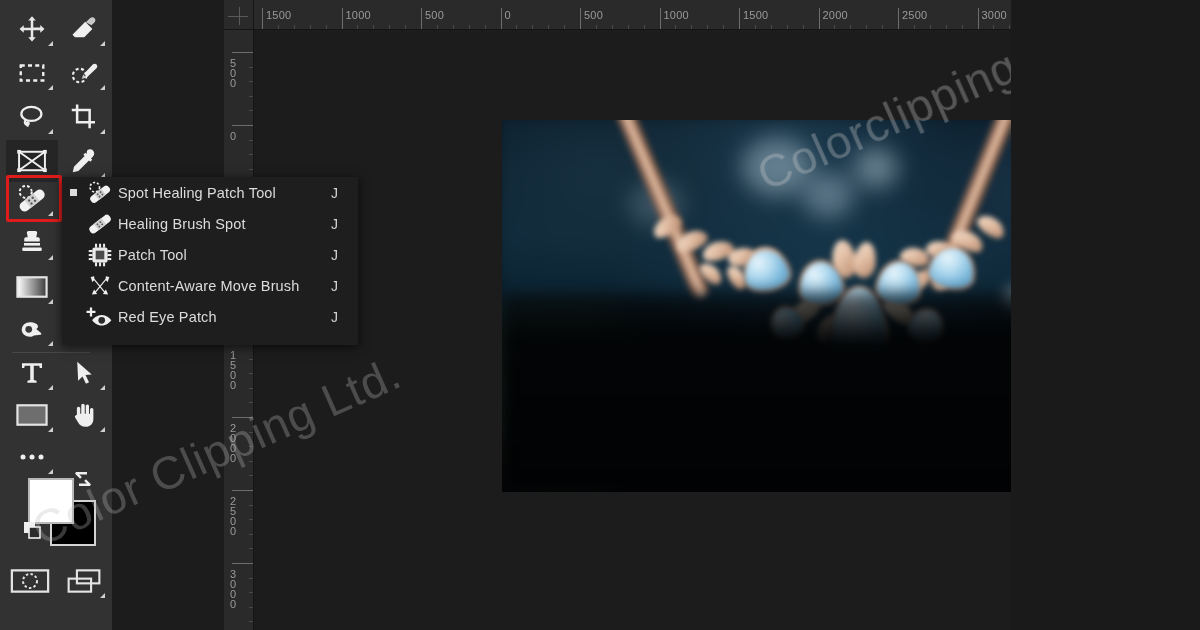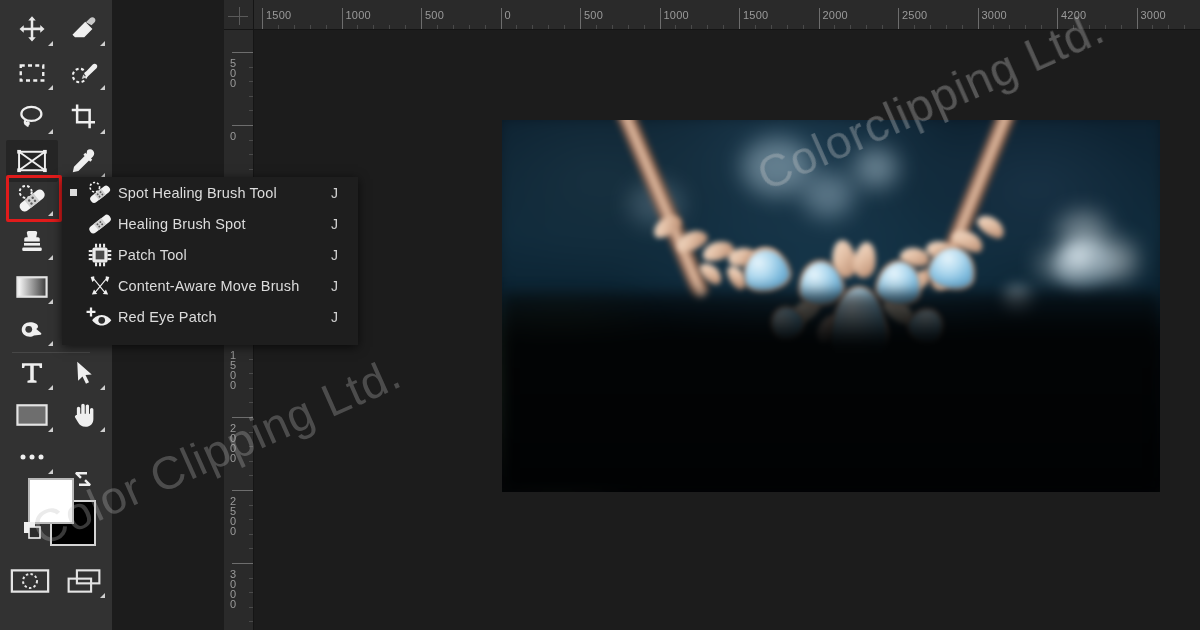--- a/index.html
+++ b/index.html
@@ -3,21 +3,21 @@
 <meta charset="utf-8">
 <style>
   * { margin:0; padding:0; box-sizing:border-box; }
   html,body { width:1200px; height:630px; overflow:hidden; }
   body {
     background:#1a1a1a;
     font-family:"Liberation Sans", sans-serif;
     position:relative;
     -webkit-font-smoothing:antialiased;
   }
-  #app { position:absolute; inset:0; width:1200px; height:630px; overflow:hidden; }
+  #app { position:absolute; inset:0; width:1011px; height:630px; overflow:hidden; }
 
   
   .workspace {
     position:absolute; left:112px; top:0; right:0; bottom:0;
     background:#1c1c1c;
   }
 
   
   .ruler-corner {
     position:absolute; left:112px; top:0; width:30px; height:30px;
@@ -624,21 +624,21 @@
           <g transform="rotate(-38 13 13)">
             <rect x="2.5" y="9.6" width="21" height="7.2" rx="3.3" fill="#f2f2f2"></rect>
             <rect x="8.8" y="9.6" width="8.2" height="7.2" fill="#d0d0d0"></rect>
             <circle cx="11.2" cy="11.9" r=".9" fill="#5b5b5b"></circle>
               <circle cx="14.5" cy="11.9" r=".9" fill="#5b5b5b"></circle>
             <circle cx="11.2" cy="14.6" r=".9" fill="#5b5b5b"></circle>
               <circle cx="14.5" cy="14.6" r=".9" fill="#5b5b5b"></circle>
           </g>
         </svg>
       </span>
-      <span class="flyout-label">Spot Healing Brush Tool</span>
+      <span class="flyout-label">Spot Healing Patch Tool</span>
       <span class="flyout-key">J</span>
     </div>
 
     <div class="flyout-row">
       <span class="flyout-bullet"></span>
       <span class="flyout-icon">
         <svg width="28" height="26" viewBox="0 0 26 24">
           <g transform="rotate(-38 13 12)">
             <rect x="1.5" y="8.4" width="23" height="7.4" rx="3.5" fill="#f2f2f2"></rect>
             <rect x="8.4" y="8.4" width="9" height="7.4" fill="#d0d0d0"></rect>

